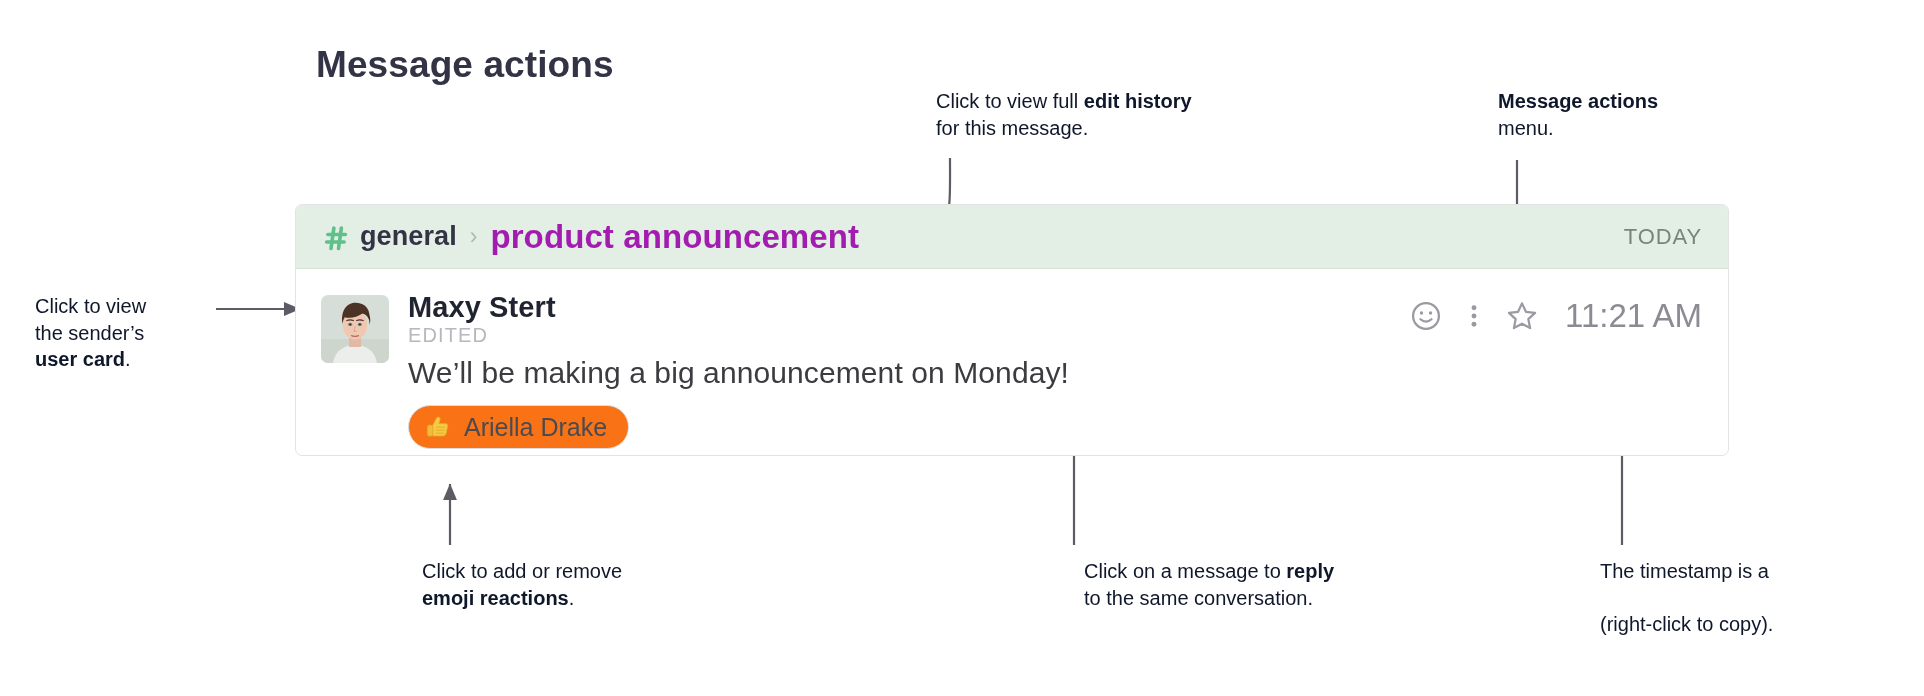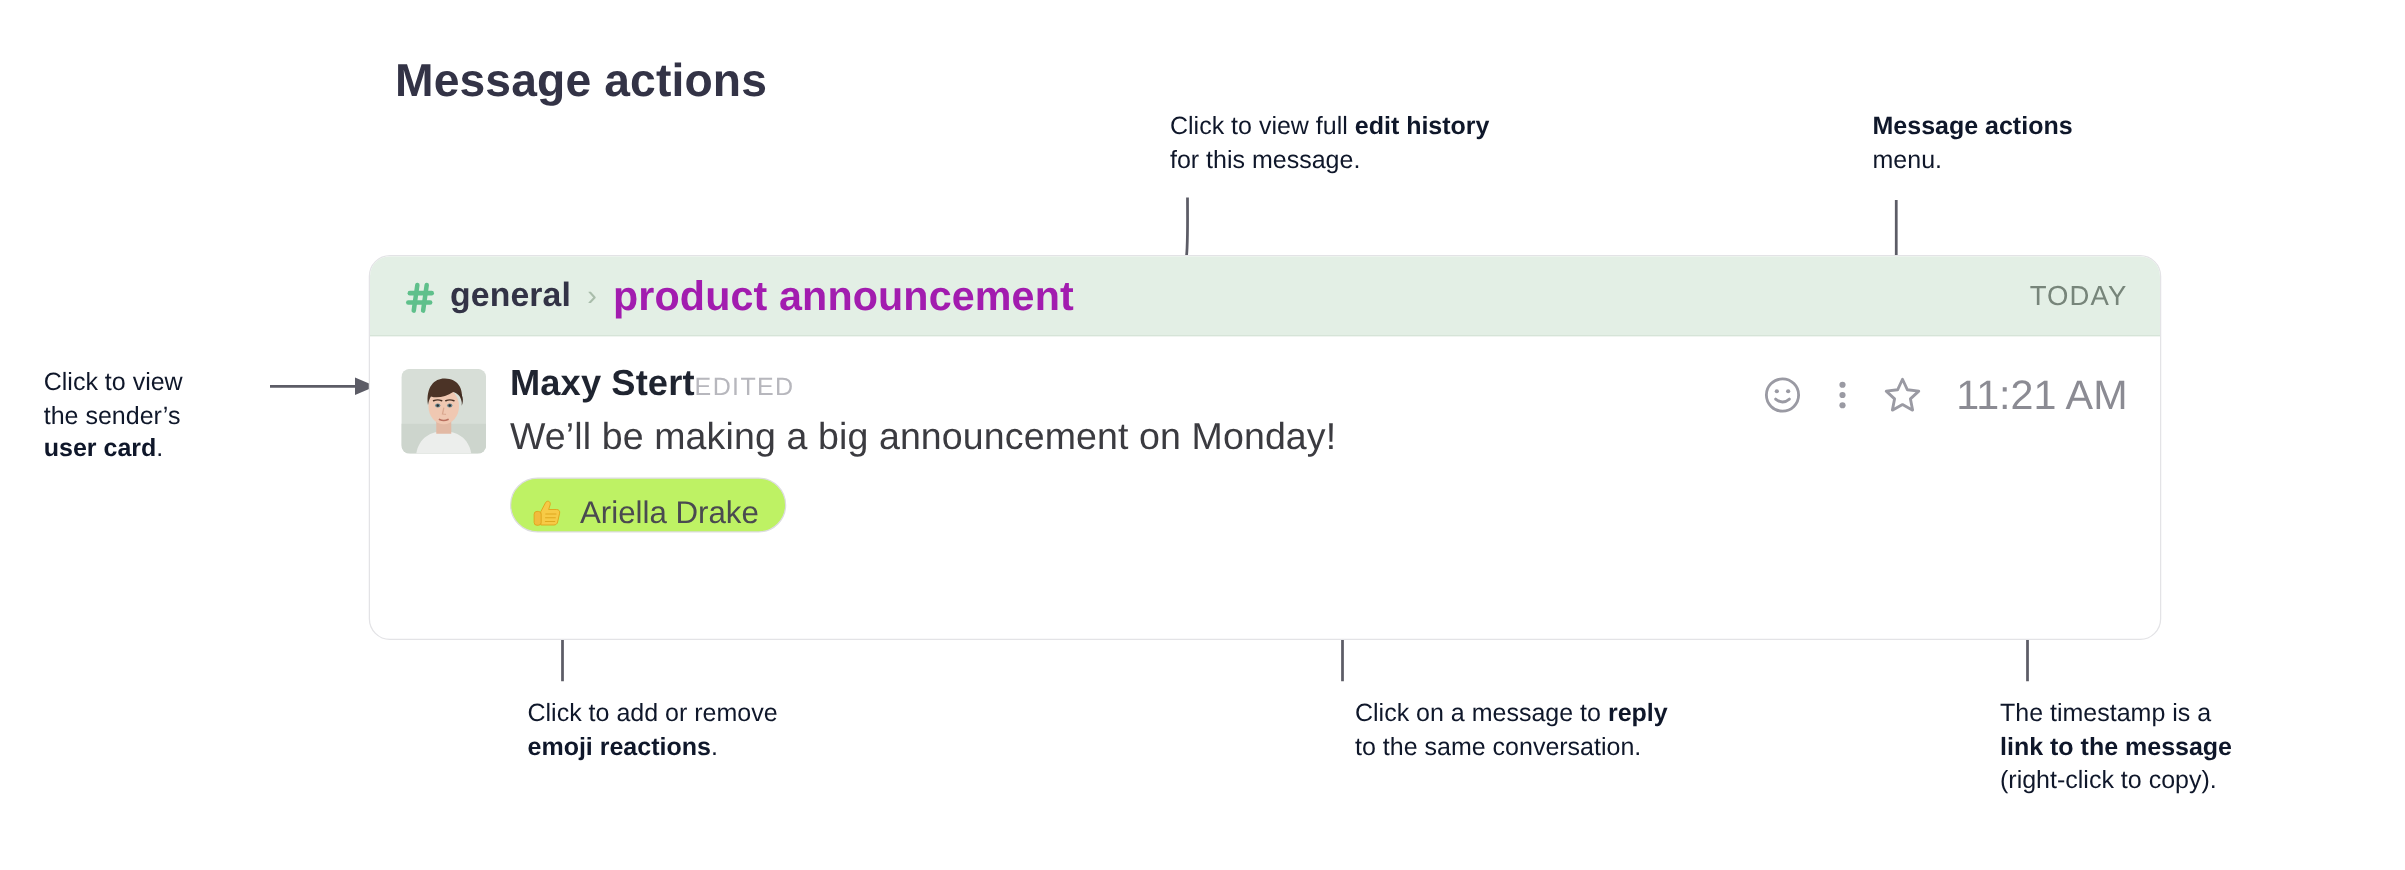--- a/index.html
+++ b/index.html
@@ -35,23 +35,23 @@
   #annot-emoji{left:422px;top:558px;}
   #annot-reply{left:1052px;top:558px;margin-left:32px;}
   #annot-timestamp{left:1600px;top:558px;}
 
   
   #arrows{position:absolute;left:0;top:0;width:1924px;height:696px;}
 
   
   #message-card{
     position:absolute;left:295px;top:204px;
-    width:1434px;height:308px;
+    width:1434px;height:252px;
     border:1px solid #e3e3e6;
-    border-radius:17px;
+    border-radius:7px;
     background:#ffffff;
     box-sizing:border-box;
     overflow:hidden;
   }
   #card-header{
     height:64px;
     background:#e3efe5;
     border-bottom:1px solid #d6e4d8;
     display:flex;align-items:center;
     padding:0 26px 0 25px;
@@ -81,39 +81,39 @@
   }
 
   #avatar{
     width:68px;height:68px;flex:none;border-radius:7px;overflow:hidden;
     margin-top:4px;
   }
   #avatar svg{display:block;}
 
   #msg-main{margin-left:19px;flex:1;min-width:0;}
 
-  #msg-headline{display:flex;align-items:baseline;}
+  #msg-headline{display:flex;align-items:baseline;flex-direction:column;}
   #sender-name{
     font-size:29px;font-weight:700;color:#1f2430;letter-spacing:.1px;
   }
   #edited-label{
     font-size:20px;letter-spacing:1.1px;
     color:#b7b7bd;font-weight:400;
   }
   #msg-text{
     margin-top:9px;
     font-size:30px;color:#3b3b40;letter-spacing:.1px;font-weight:400;
   }
 
   #reaction-pill{
     margin-top:15px;
-    display:inline-flex;align-items:flex-end;
+    display:inline-flex;align-items:center;
     height:44px;padding:0 21px 0 15px;
     border:1px solid #dcdcdf;border-radius:22px;
-    background:#bef264;box-sizing:border-box;
+    background:#f97316;box-sizing:border-box;
   }
   #reaction-emoji{font-size:27px;line-height:1;margin-right:12px;}
   #reaction-emoji svg{display:block;}
   #reaction-name{font-size:25px;color:#4a4a50;}
 
   
   #msg-actions{
     position:absolute;right:26px;top:28px;
     display:flex;align-items:center;
   }
@@ -143,21 +143,21 @@
 the sender’s
 </span><b>user card</b><span>.</span></div>
 
   <div class="annot" id="annot-emoji"><span>Click to add or remove
 </span><b>emoji reactions</b><span>.</span></div>
 
   <div class="annot" id="annot-reply"><span>Click on a message to </span><b>reply</b><span>
 to the same conversation.</span></div>
 
   <div class="annot" id="annot-timestamp"><span>The timestamp is a
-</span><b>link to the message</b><span>
+</span><span>
 (right-click to copy).</span></div>
 
   <svg id="arrows" viewBox="0 0 1924 696">
     <defs>
       <marker id="ah" markerWidth="9" markerHeight="9" refX="7.4" refY="3.4" orient="auto" markerUnits="strokeWidth">
         <path d="M0,0.2 L7.6,3.4 L0,6.6 Z" fill="#5c5c66"></path>
       </marker>
     </defs>
 
     <g>

